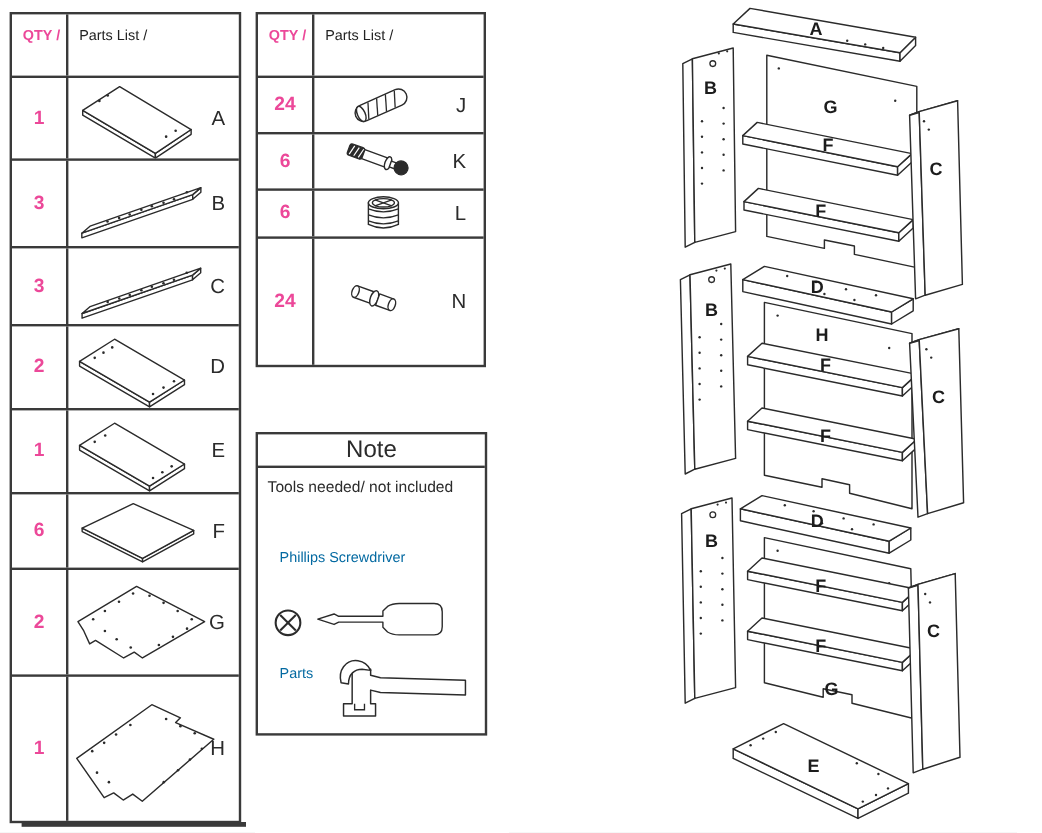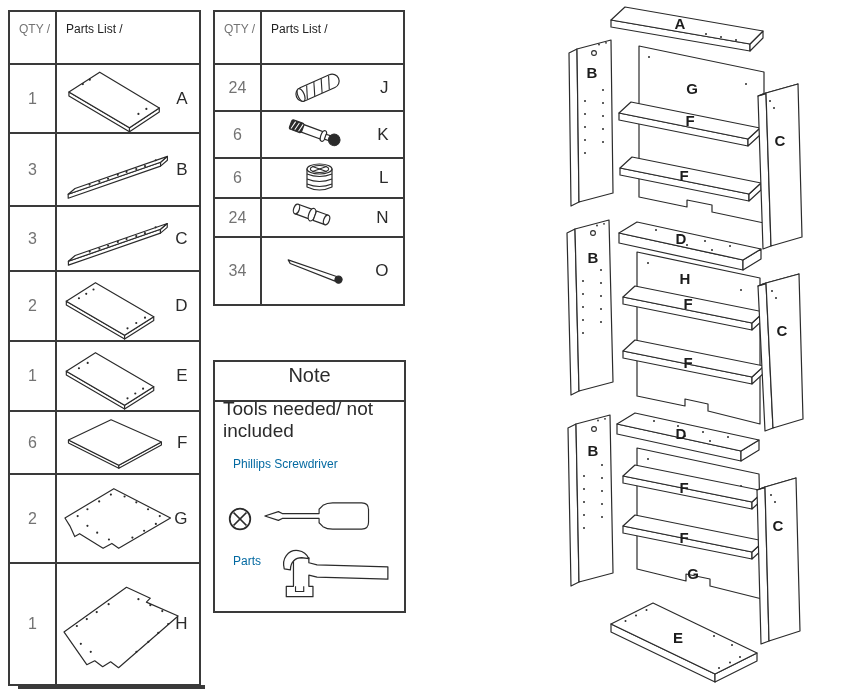--- a/index.html
+++ b/index.html
@@ -4,38 +4,38 @@
 <style>
   html,body{margin:0;padding:0;background:#e8e8e8;}
   #canvas{position:relative;width:868px;height:694px;background:#ffffff;overflow:hidden;
           font-family:"Liberation Sans", sans-serif;color:#222;}
   .sheet-table{position:absolute;border:2px solid #3a3a3a;box-sizing:border-box;
                display:flex;flex-direction:column;background:#fff;}
   .t-row{display:flex;border-bottom:2px solid #3a3a3a;box-sizing:border-box;flex:0 0 auto;}
   .t-row:last-child{border-bottom:none;flex:1 1 auto;}
   .cell{box-sizing:border-box;}
   .qty{width:47px;flex:0 0 auto;border-right:2px solid #3a3a3a;display:flex;
-       align-items:center;justify-content:center;font-size:16px;color:#737373;}
+       align-items:center;justify-content:center;font-size:16px;color:#ec4899;font-weight:bold;}
   .part{flex:1;position:relative;}
   .part svg{position:absolute;left:0;top:0;width:100%;height:100%;}
   .letter{position:absolute;right:11px;top:50%;transform:translateY(-50%);
           font-size:17px;color:#2b2b2b;letter-spacing:.5px;}
   .hw .letter{right:14px;}
   .t-head .qty{align-items:flex-start;justify-content:flex-start;padding:10px 0 0 9px;font-size:12px;}
   .t-head .part{padding:10px 0 11px 9px;font-size:12px;}
   .pline{fill:#ffffff;stroke:#2b2b2b;stroke-width:1.2;stroke-linejoin:round;}
   .dot{fill:#2b2b2b;stroke:none;}
   .hole{fill:none;stroke:#2b2b2b;stroke-width:1.1;}
   .dark{fill:#2b2b2b;stroke:#2b2b2b;stroke-width:1;stroke-linejoin:round;}
   .wline{stroke:#ffffff;stroke-width:1;fill:none;}
   #note-box{position:absolute;left:213px;top:360px;width:193px;height:253px;
             border:2px solid #3a3a3a;box-sizing:border-box;background:#fff;}
-  #note-title{height:40px;border-bottom:2px solid #3a3a3a;box-sizing:border-box;
+  #note-title{height:28px;border-bottom:2px solid #3a3a3a;box-sizing:border-box;
               text-align:center;font-size:20px;line-height:27px;color:#2b2b2b;}
-  #note-sub{position:absolute;left:8px;top:36px;font-size:19px;color:#2b2b2b;}
+  #note-sub{position:absolute;left:8px;top:36px;font-size:13px;color:#2b2b2b;}
   .tool-label{position:absolute;font-size:12px;color:#0369a1;}
   .tool-icon{position:absolute;}
   #diagram{position:absolute;left:556px;top:0;width:312px;height:694px;}
   .dlabel{font-family:"Liberation Sans",sans-serif;font-size:15px;font-weight:bold;
           fill:#1c1c1c;text-anchor:middle;}
   #cutoff-line{position:absolute;left:18px;top:685px;width:187px;height:4px;background:#3a3a3a;}
 </style>
 </head>
 <body>
 
@@ -267,30 +267,20 @@
             <ellipse class="pline" cx="0" cy="0" rx="2.8" ry="5"></ellipse>
             <ellipse class="pline" cx="16.5" cy="0" rx="3.2" ry="6.6"></ellipse>
             <rect class="pline" x="19.5" y="-5" width="12.5" height="10"></rect>
             <ellipse class="pline" cx="32" cy="0" rx="2.8" ry="5"></ellipse>
           </g>
         </svg>
         <span class="letter">N</span>
       </div>
     </div>
 
-    <div class="t-row" style="height:30px">
-      <div class="cell qty">34</div>
-      <div class="cell part">
-        <svg viewBox="0 0 140 28">
-          <path class="pline" d="M26,3 L74,19.5 L72.5,24 L28,6.5 Z"></path>
-          <circle class="dark" cx="76" cy="22.5" r="3.6"></circle>
-        </svg>
-        <span class="letter">O</span>
-      </div>
-    </div>
   </section>
 
   <section id="note-box">
     <div id="note-title">Note</div>
     <div id="note-sub">Tools needed/ not included</div>
     <div class="tool-label" style="left:18px;top:95px;">Phillips Screwdriver</div>
     <svg class="tool-icon" style="left:12px;top:144px;width:26px;height:26px;" viewBox="0 0 24 24">
       <circle class="pline" cx="12" cy="12" r="9.5" style="stroke-width:1.6"></circle>
       <line class="hole" x1="6" y1="6" x2="18" y2="18" style="stroke-width:1.6"></line>
       <line class="hole" x1="18" y1="6" x2="6" y2="18" style="stroke-width:1.6"></line>

